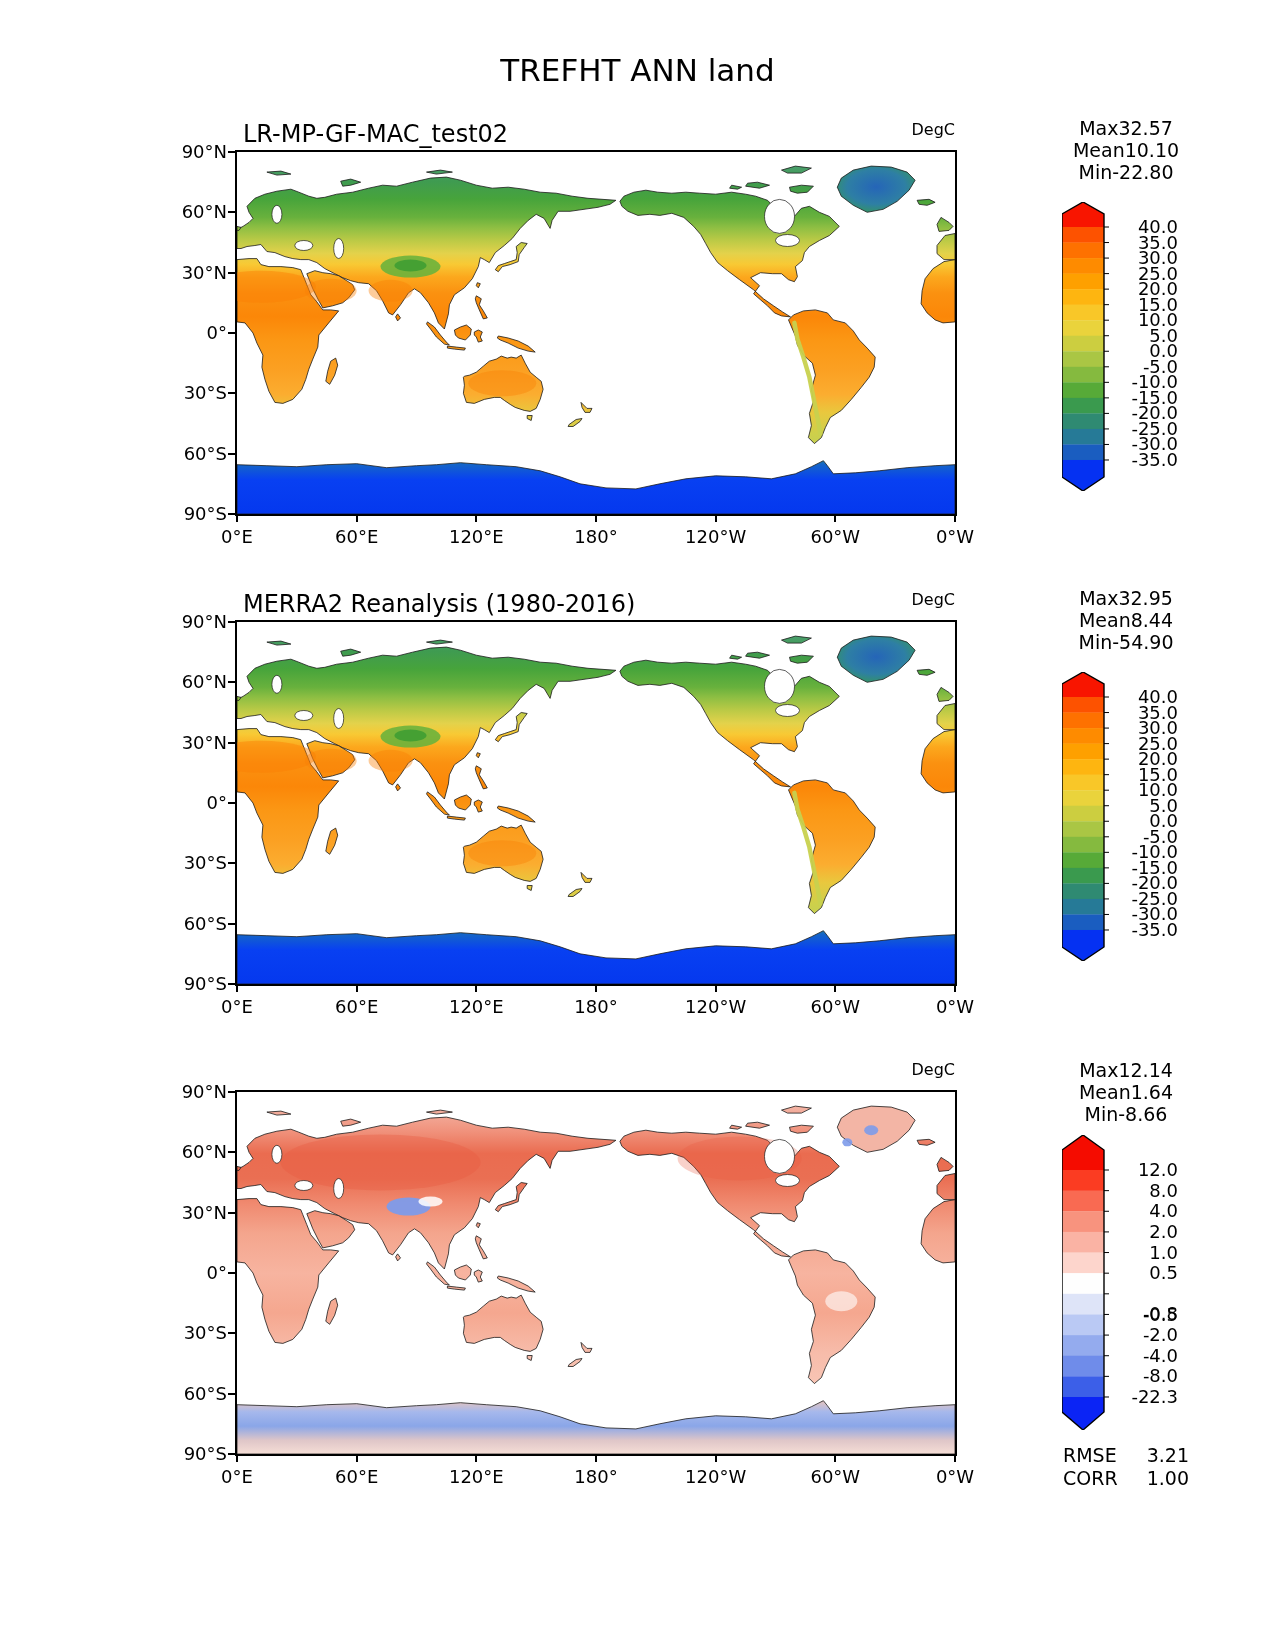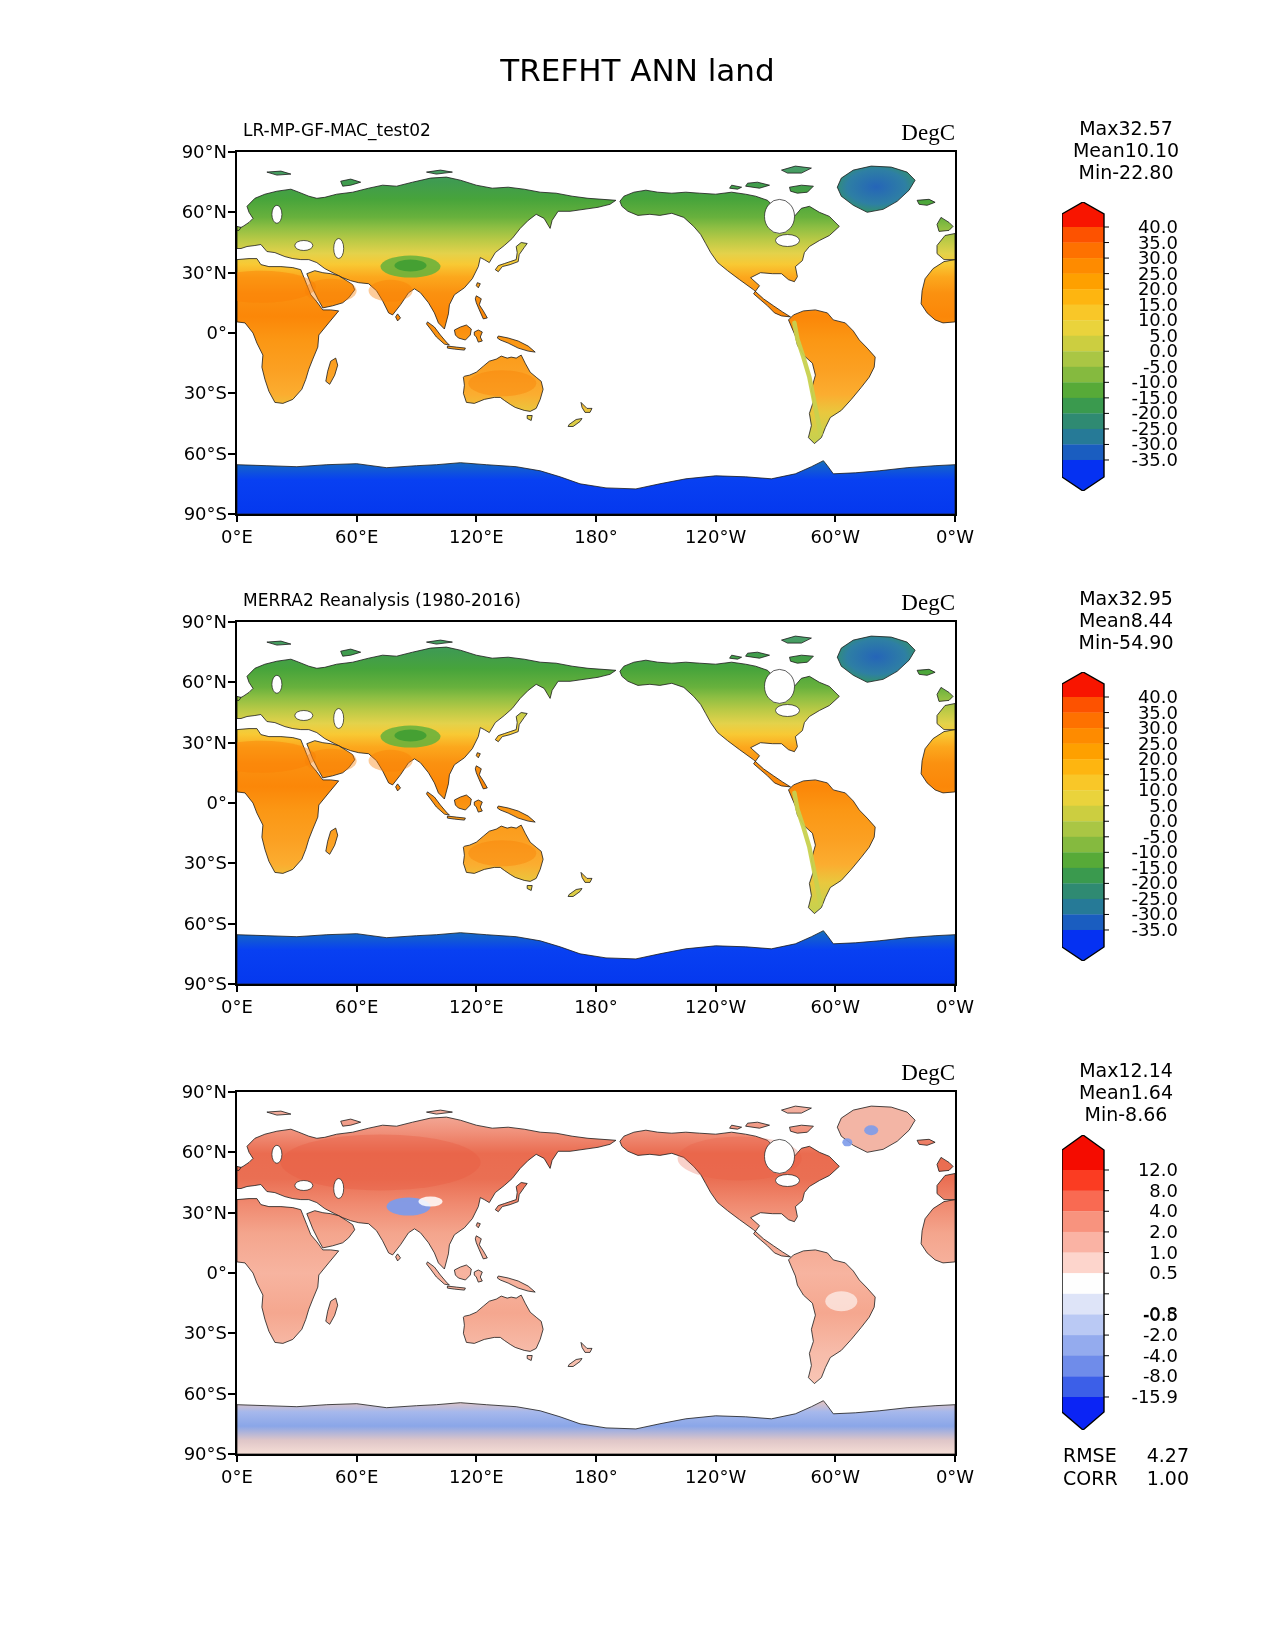--- a/index.html
+++ b/index.html
@@ -1,20 +1,20 @@
 <!DOCTYPE html>
 <html><head>
 <meta charset="utf-8">
 <style>
   html,body{margin:0;padding:0;background:#fff;}
   #fig{position:relative;width:1275px;height:1650px;background:#fff;
        font-family:"DejaVu Sans","Liberation Sans",sans-serif;color:#000;overflow:hidden;}
   .figtitle{position:absolute;left:0;top:52px;width:1275px;text-align:center;font-size:31px;}
-  .ptitle{position:absolute;font-size:17px;white-space:nowrap;}
-  .punits{position:absolute;width:100px;left:855px;text-align:right;font-size:23px;font-family:Liberation Serif, serif;}
+  .ptitle{position:absolute;font-size:24px;white-space:nowrap;}
+  .punits{position:absolute;width:100px;left:855px;text-align:right;font-size:16px;}
   .plot{position:absolute;left:237px;width:718px;height:362px;border:2px solid #000;
         box-sizing:content-box;margin-left:-2px;margin-top:-2px;background:#fff;}
   .plot svg{display:block;width:718px;height:362px;}
   .stats{position:absolute;left:1063px;width:126px;font-size:19px;}
   .srow{display:flex;justify-content:center;height:22px;line-height:22px;}
   .mrow{display:flex;justify-content:space-between;height:23px;line-height:23px;}
   .ticklab{position:absolute;font-size:18px;line-height:22px;height:22px;}
   .ylab{left:149px;width:78px;text-align:right;}
   .xlab{width:90px;text-align:center;}
   .cblab{position:absolute;left:1100px;width:78px;text-align:right;font-size:18px;line-height:22px;height:22px;}
@@ -312,21 +312,21 @@
         <span>1.64</span>
       </div>
     <div class="srow">
         <span>Min</span>
         <span>-8.66</span>
       </div>
   </div>
   <div class="stats" style="top:1444px">
     <div class="mrow">
         <span>RMSE</span>
-        <span>4.27</span>
+        <span>3.21</span>
       </div>
     <div class="mrow">
         <span>CORR</span>
         <span>1.00</span>
       </div>
   </div>
 <div class="ticklab ylab" style="top: 141px;">90°N</div>
     <div class="tickmark" style="left: 228px; top: 151px; width: 8px; height: 2px;"></div>
     <div class="ticklab xlab" style="left: 192px; top: 526px;">0°E</div>
     <div class="tickmark" style="left: 236px; top: 514px; width: 2px; height: 8px;"></div>
@@ -552,14 +552,14 @@
     <div class="cblab" style="top: 1179.64px;">8.0</div>
     <div class="cblab" style="top: 1200.27px;">4.0</div>
     <div class="cblab" style="top: 1220.91px;">2.0</div>
     <div class="cblab" style="top: 1241.54px;">1.0</div>
     <div class="cblab" style="top: 1262.18px;">0.5</div>
     <div class="cblab" style="top: 1304px;">-0.5</div>
     <div class="cblab" style="top: 1303.45px;">-0.8</div>
     <div class="cblab" style="top: 1324.09px;">-2.0</div>
     <div class="cblab" style="top: 1344.72px;">-4.0</div>
     <div class="cblab" style="top: 1365.36px;">-8.0</div>
-    <div class="cblab" style="top: 1386px;">-15.9</div>
+    <div class="cblab" style="top: 1386px;">-22.3</div>
   </div>
 
 </body></html>

